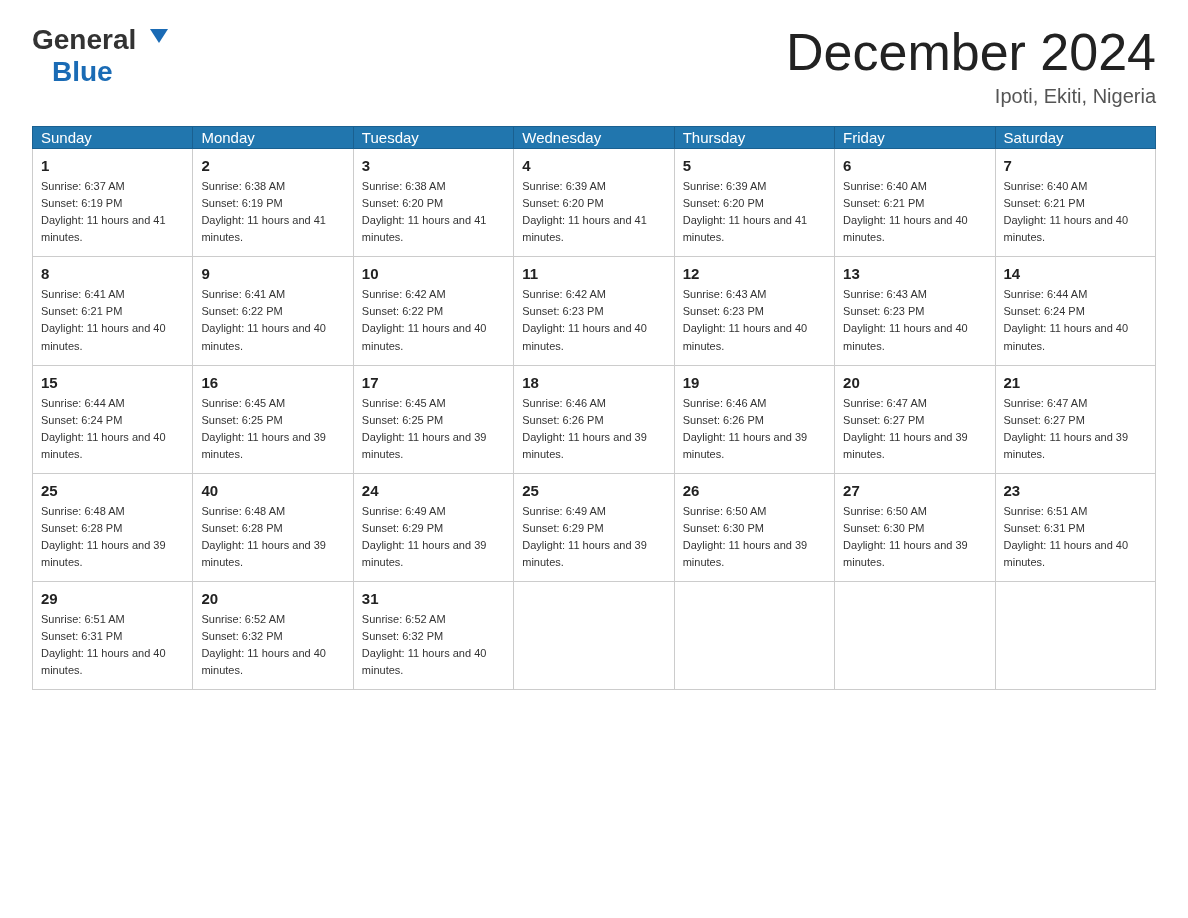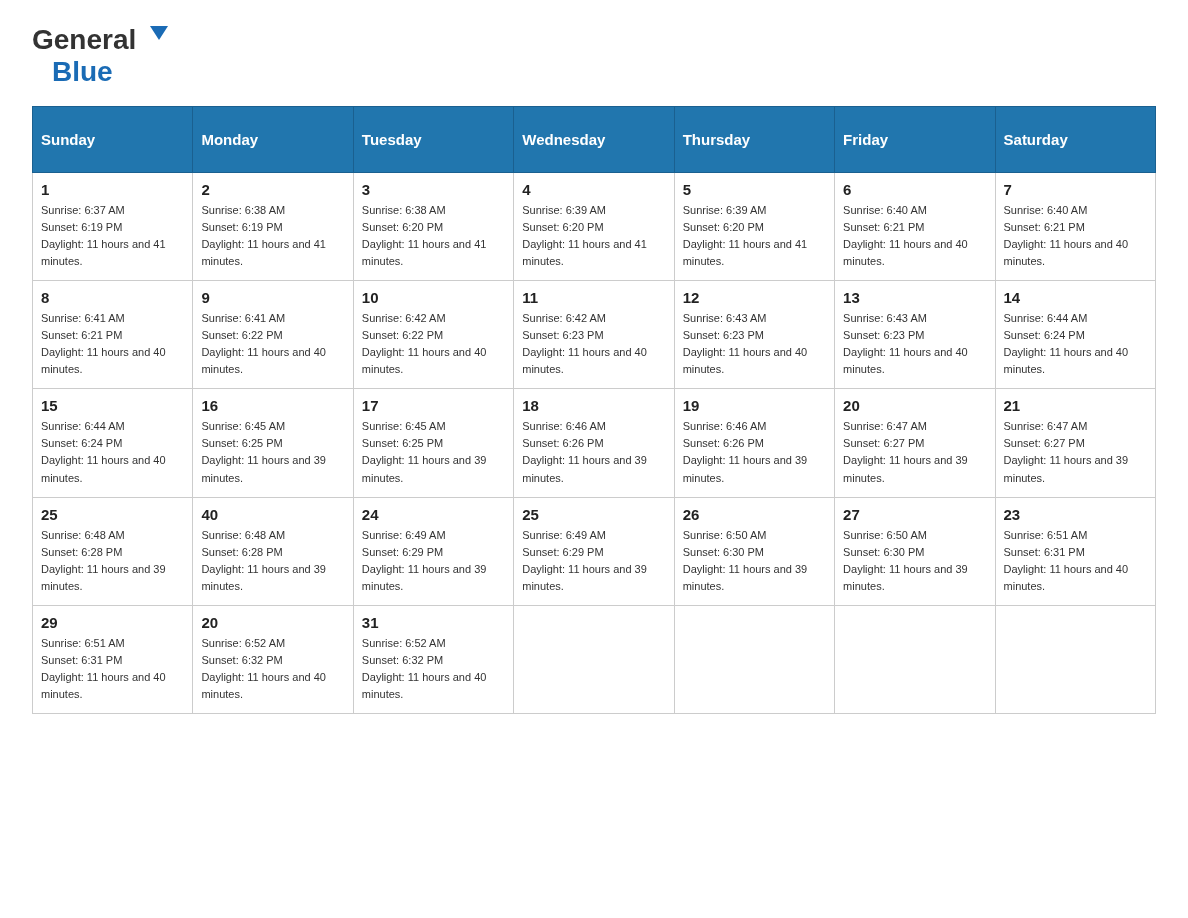--- a/index.html
+++ b/index.html
@@ -43,22 +43,22 @@
     }
     table {
       width: 100%;
       border-collapse: collapse;
       table-layout: fixed;
     }
     thead tr th {
       background-color: #2176ae;
       color: #fff;
       font-size: 15px;
-      font-weight: bold;
-      padding: 24px 8px;
+      font-weight: normal;
+      padding: 2px 8px;
       text-align: left;
       border: 1px solid #1a6090;
     }
     tbody tr td {
       vertical-align: top;
       padding: 8px 8px 10px 8px;
       border: 1px solid #ccc;
       font-size: 13px;
       color: #333;
       min-height: 90px;
@@ -73,21 +73,21 @@
       margin-bottom: 4px;
       display: block;
     }
     .day-info {
       font-size: 11px;
       color: #333;
       line-height: 1.55;
     }
     .logo-row {
       display: flex;
-      align-items: flex-start;
+      align-items: center;
       gap: 12px;
     }
     .logo-general {
       font-size: 28px;
       font-weight: bold;
       color: #333;
     }
     .logo-arrow {
       display: inline-block;
       position: relative;
@@ -105,20 +105,24 @@
   <div class="logo">
     <div class="logo-row">
       <span class="logo-general">General</span>
       <span class="logo-arrow">
         <svg viewBox="0 0 22 22" xmlns="http://www.w3.org/2000/svg">
           <polygon points="2,4 20,4 11,18" fill="#1a6bb5"></polygon>
         </svg>
       </span>
     </div>
     <span class="logo-blue">Blue</span>
+  </div>
+  <div class="title-section">
+    <div class="month-title">December 2024</div>
+    <div class="location">Ipoti, Ekiti, Nigeria</div>
   </div>
 </div>
 
 <table>
   <thead>
     <tr>
       <th>Sunday</th>
       <th>Monday</th>
       <th>Tuesday</th>
       <th>Wednesday</th>

